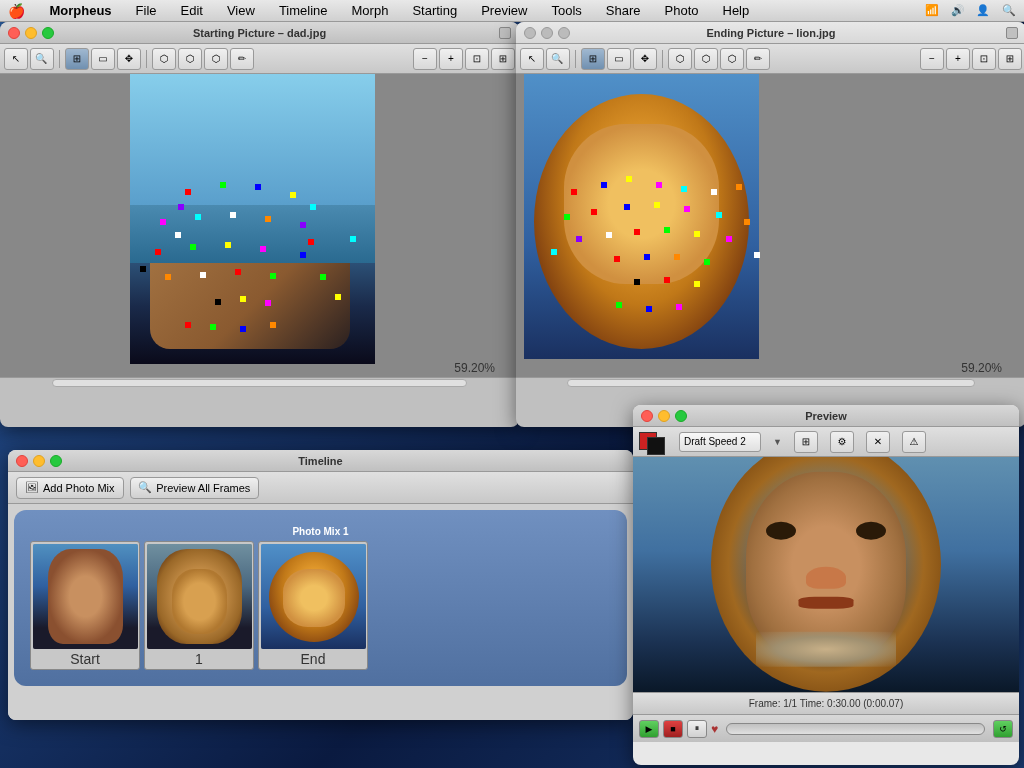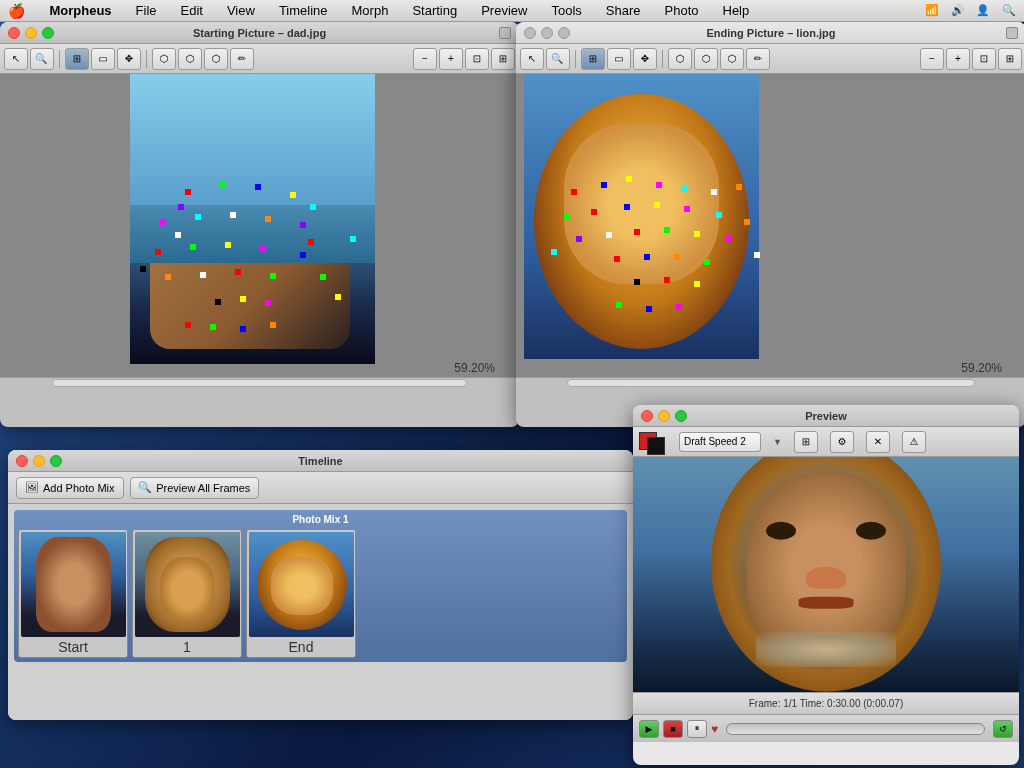--- a/index.html
+++ b/index.html
@@ -213,22 +213,22 @@
       gap: 4px;
     }
     .timeline-content {
       background: #d0d0d0;
       padding: 6px;
       height: calc(100% - 54px);
       overflow: auto;
     }
     .photo-mix-group {
       background: linear-gradient(to bottom, #7090c0, #5070a0);
-      border-radius: 4px;
-      padding: 4px;
+      border-radius: 12px;
+      padding: 16px;
     }
     .photo-mix-label {
       font-size: 10px;
       color: #fff;
       font-weight: bold;
       margin-bottom: 4px;
       text-align: center;
     }
     .frame-strip {
       display: flex;

